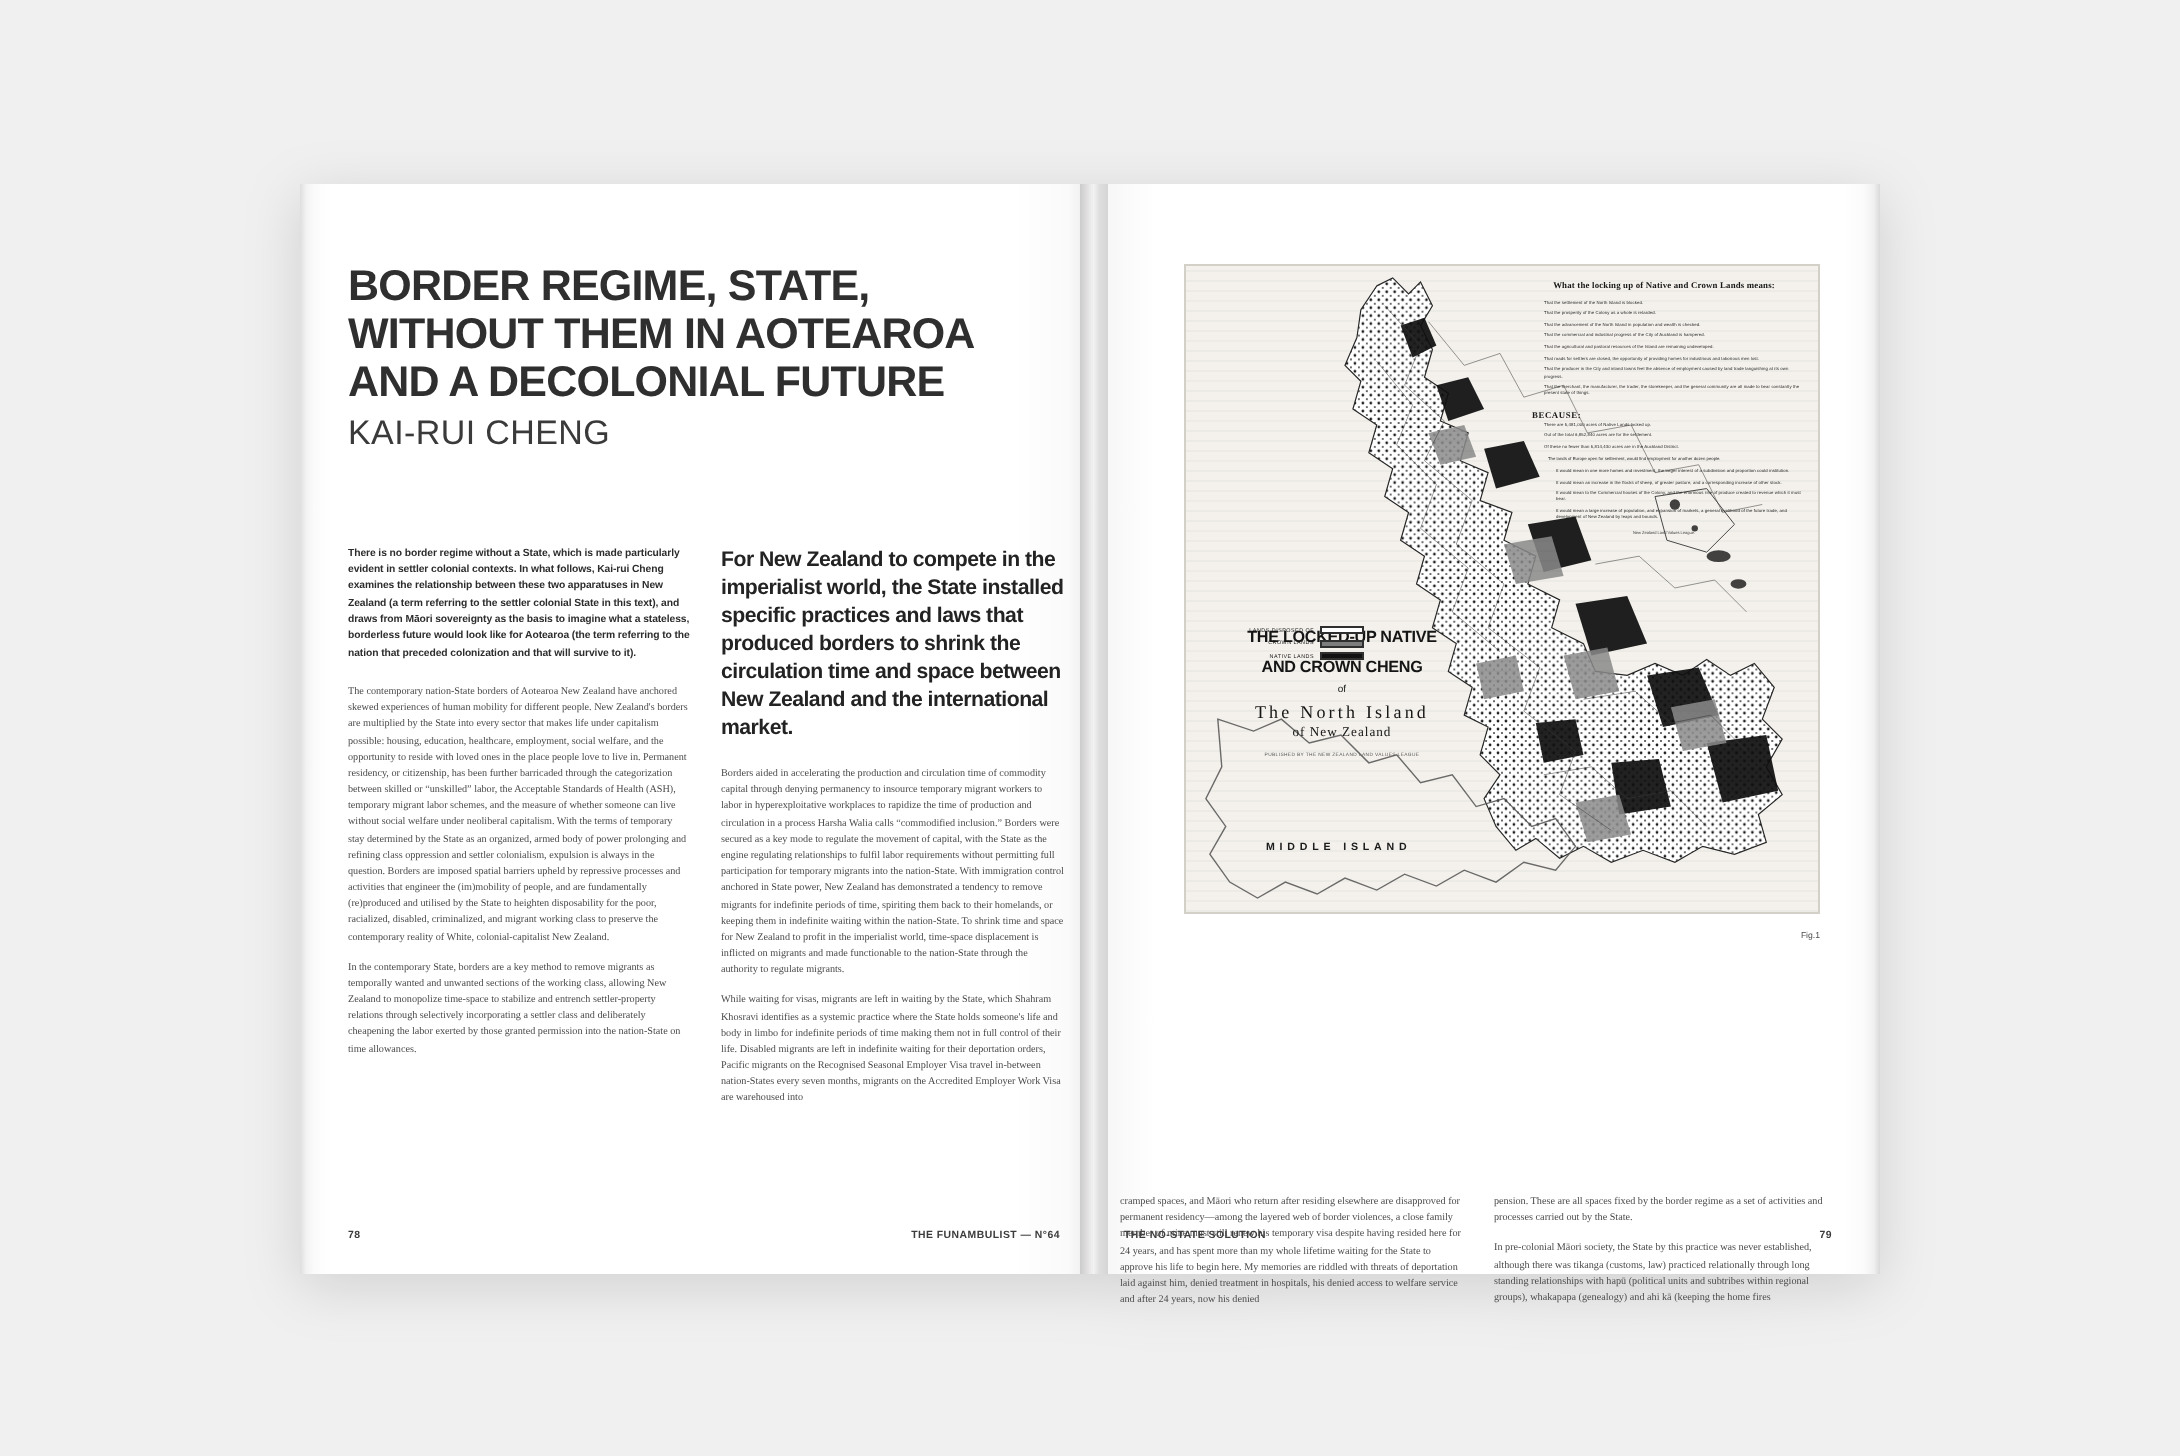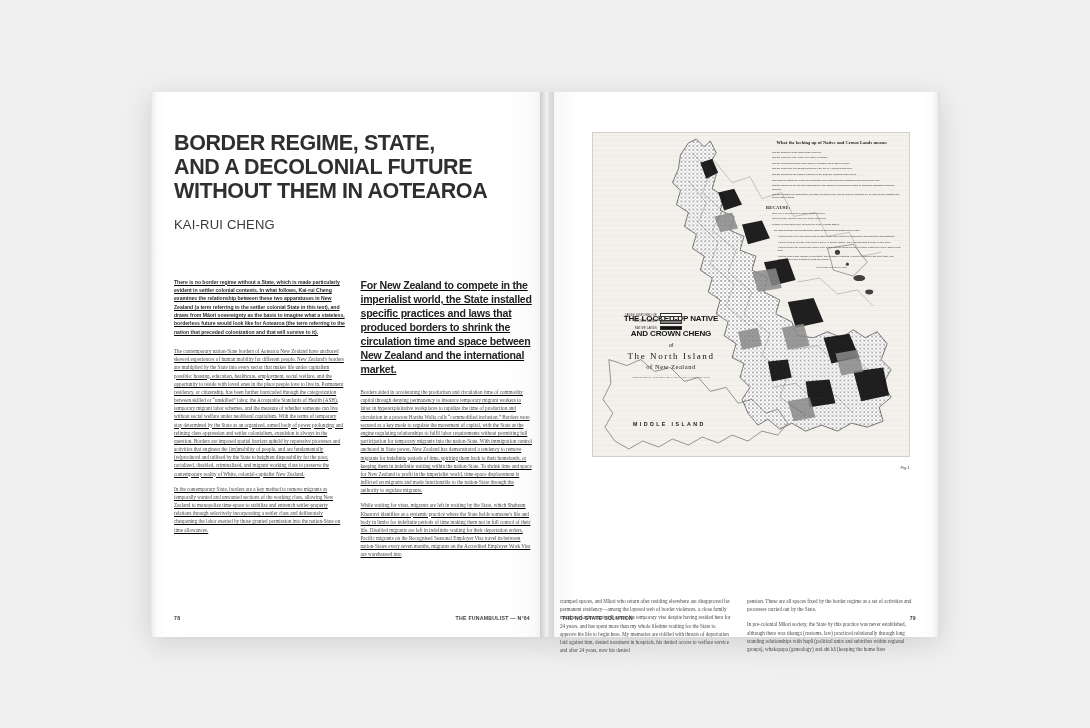--- a/index.html
+++ b/index.html
@@ -65,34 +65,33 @@
   }
 
   
   .title {
     font-size: 21.5px;
     line-height: 1.11;
     font-weight: bold;
     letter-spacing: -0.4px;
     color: #2f2f2f;
     text-transform: uppercase;
-    margin-bottom: 13px;
+    margin-bottom: 3px;
   }
   .byline {
-    font-size: 13px;
+    font-size: 17px;
     letter-spacing: 0.2px;
     color: #3a3a3a;
     margin-bottom: 46px;
   }
 
   
   .cols {
     display: flex;
     gap: 15px;
-    text-decoration: underline;
   }
   .col { width: 172px; }
 
   .intro {
     font-size: 5.15px;
     line-height: 1.62;
     font-weight: bold;
     color: #2d2d2d;
     letter-spacing: -0.04px;
     margin-bottom: 11px;
@@ -267,22 +266,22 @@
 </style>
 </head>
 <body>
 
 <div class="spread">
 
   <div class="page page-left">
 
     <div class="title">
       <div>BORDER REGIME, STATE,</div>
+      <div>WITHOUT THEM IN AOTEAROA</div>
       <div>AND A DECOLONIAL FUTURE</div>
-      <div>WITHOUT THEM IN AOTEAROA</div>
     </div>
     <div class="byline">KAI-RUI CHENG</div>
 
     <div class="cols">
       <div class="col">
         <p class="intro">There is no border regime without a State, which is made particularly evident in settler colonial contexts. In what follows, Kai-rui Cheng examines the relationship between these two apparatuses in New Zealand (a term referring to the settler colonial State in this text), and draws from Māori sovereignty as the basis to imagine what a stateless, borderless future would look like for Aotearoa (the term referring to the nation that preceded colonization and that will survive to it).</p>
         <div class="body-text">
           <p>The contemporary nation-State borders of Aotearoa New Zealand have anchored skewed experiences of human mobility for different people. New Zealand's borders are multiplied by the State into every sector that makes life under capitalism possible: housing, education, healthcare, employment, social welfare, and the opportunity to reside with loved ones in the place people love to live in. Permanent residency, or citizenship, has been further barricaded through the categorization between skilled or “unskilled” labor, the Acceptable Standards of Health (ASH), temporary migrant labor schemes, and the measure of whether someone can live without social welfare under neoliberal capitalism. With the terms of temporary stay determined by the State as an organized, armed body of power prolonging and refining class oppression and settler colonialism, expulsion is always in the question. Borders are imposed spatial barriers upheld by repressive processes and activities that engineer the (im)mobility of people, and are fundamentally (re)produced and utilised by the State to heighten disposability for the poor, racialized, disabled, criminalized, and migrant working class to preserve the contemporary reality of White, colonial-capitalist New Zealand.</p>
           <p>In the contemporary State, borders are a key method to remove migrants as temporally wanted and unwanted sections of the working class, allowing New Zealand to monopolize time-space to stabilize and entrench settler-property relations through selectively incorporating a settler class and deliberately cheapening the labor exerted by those granted permission into the nation-State on time allowances.</p>
         </div>

